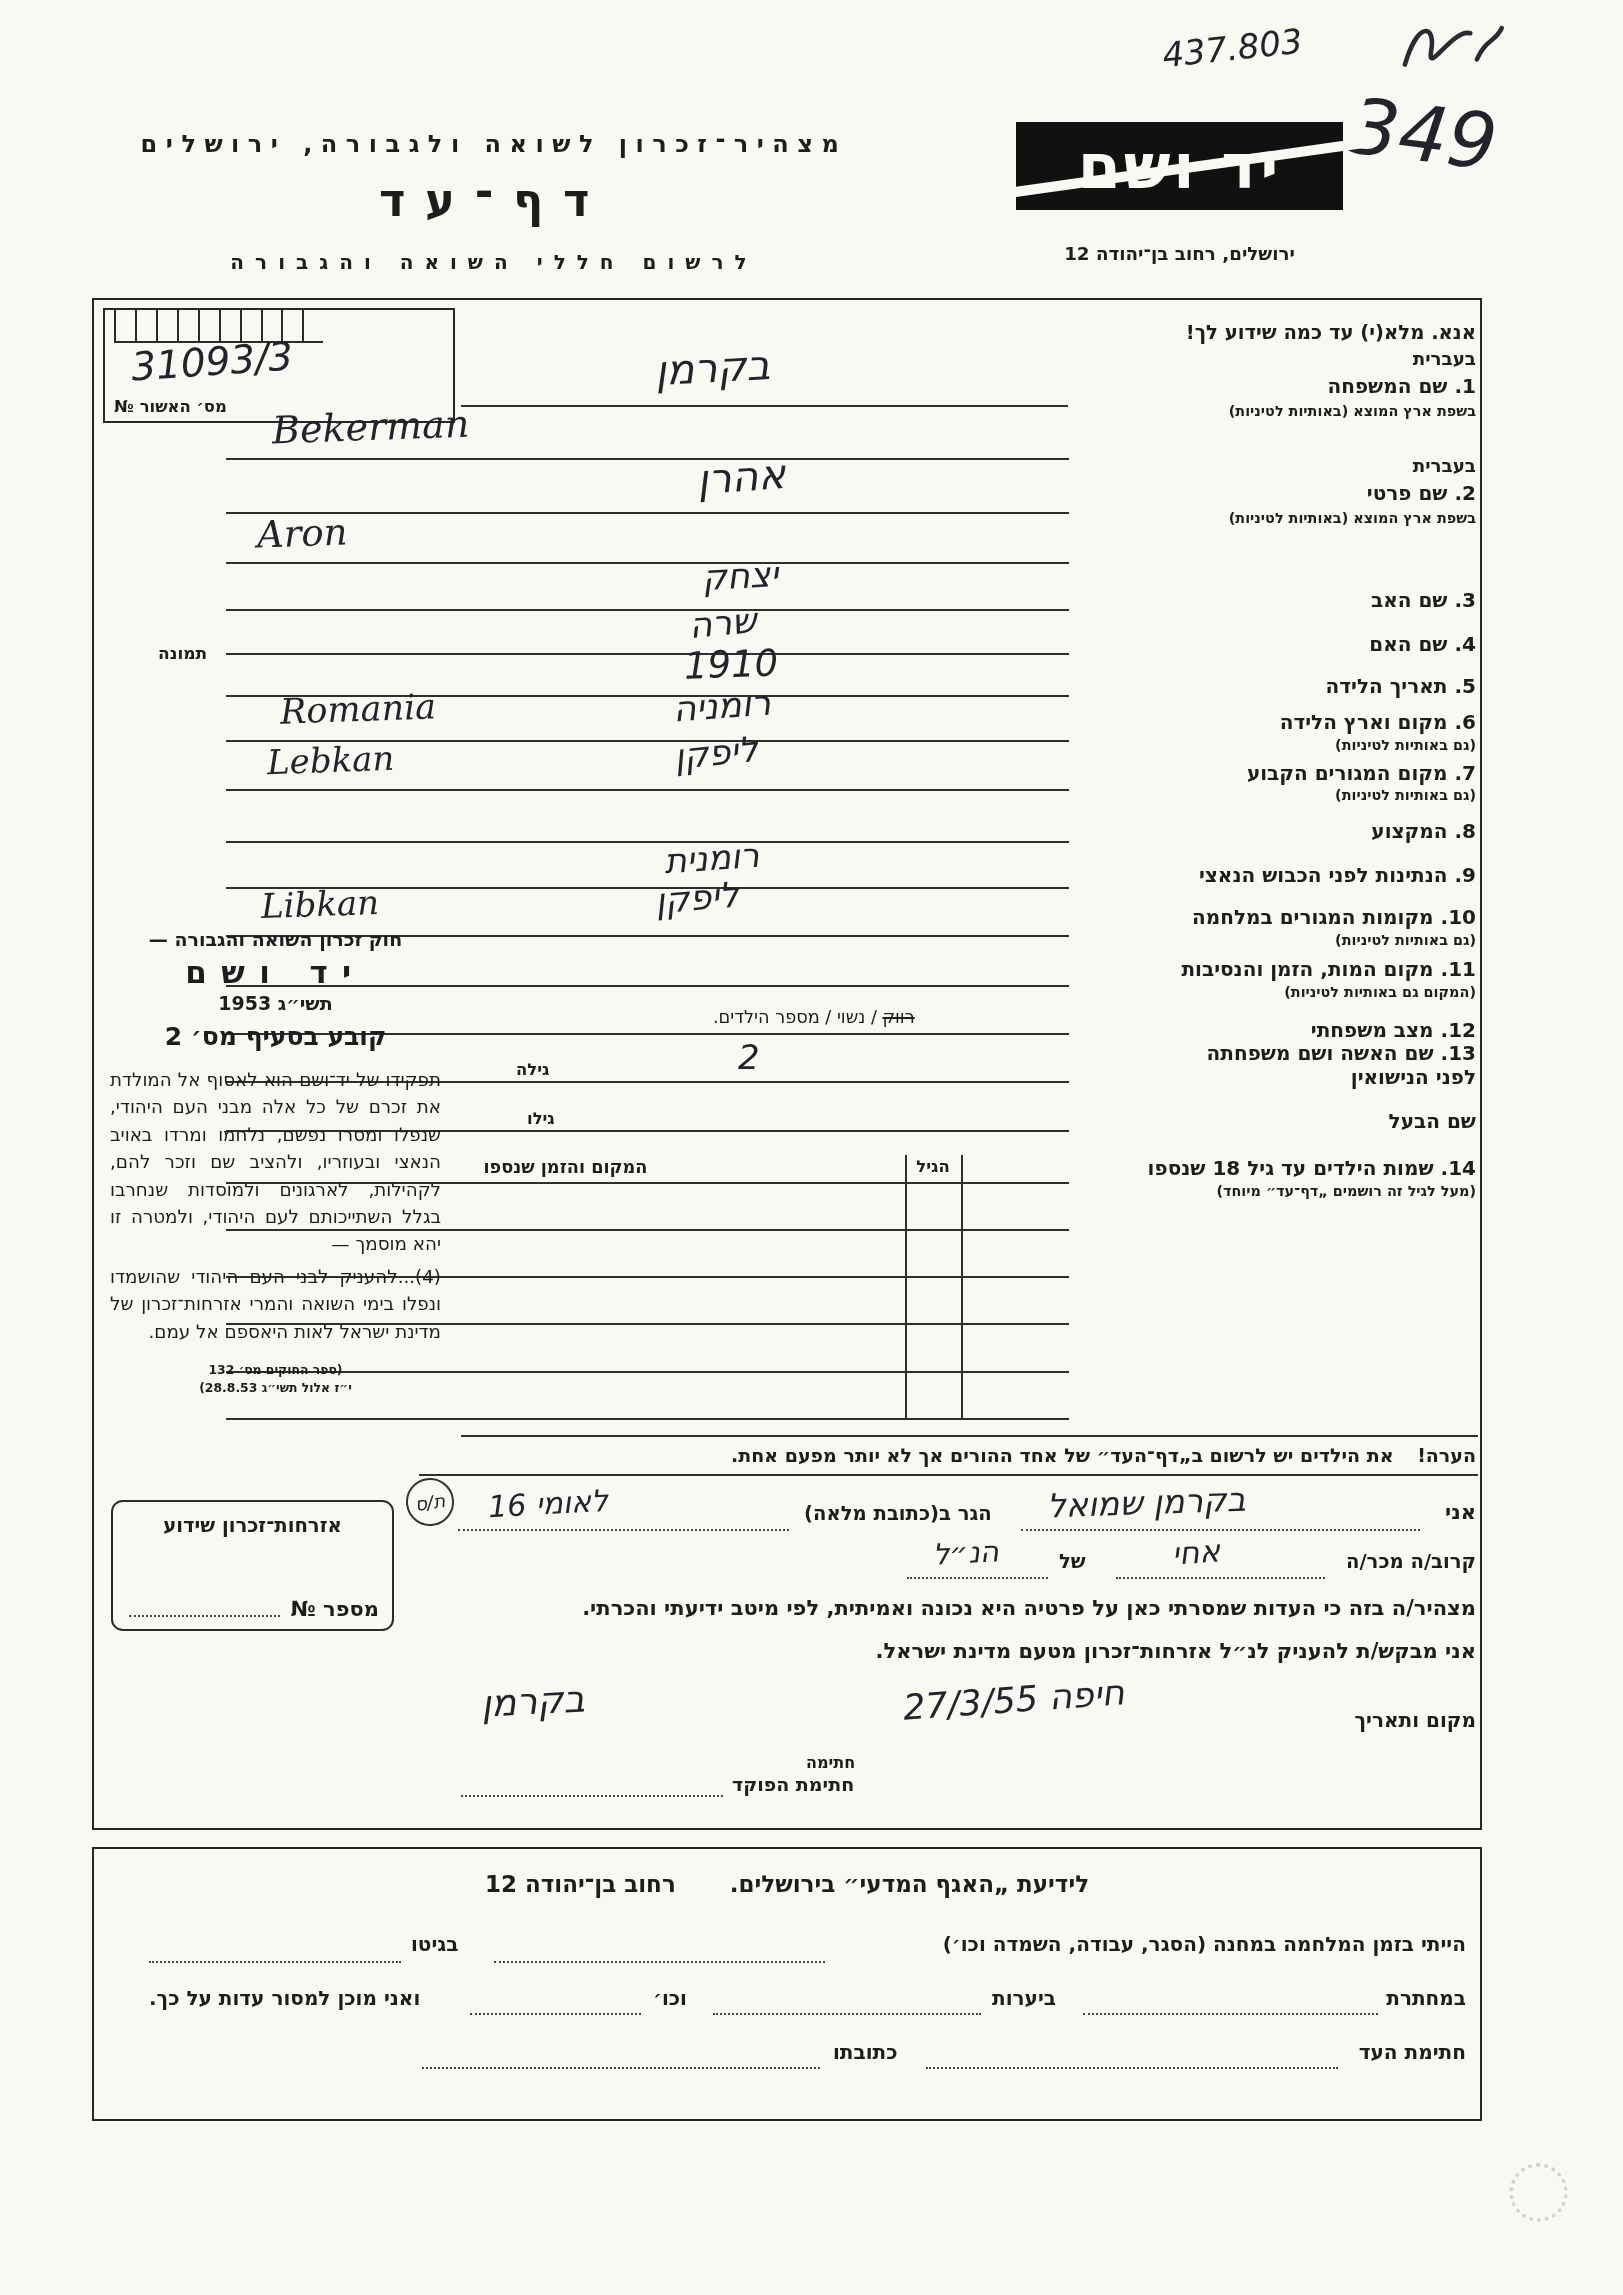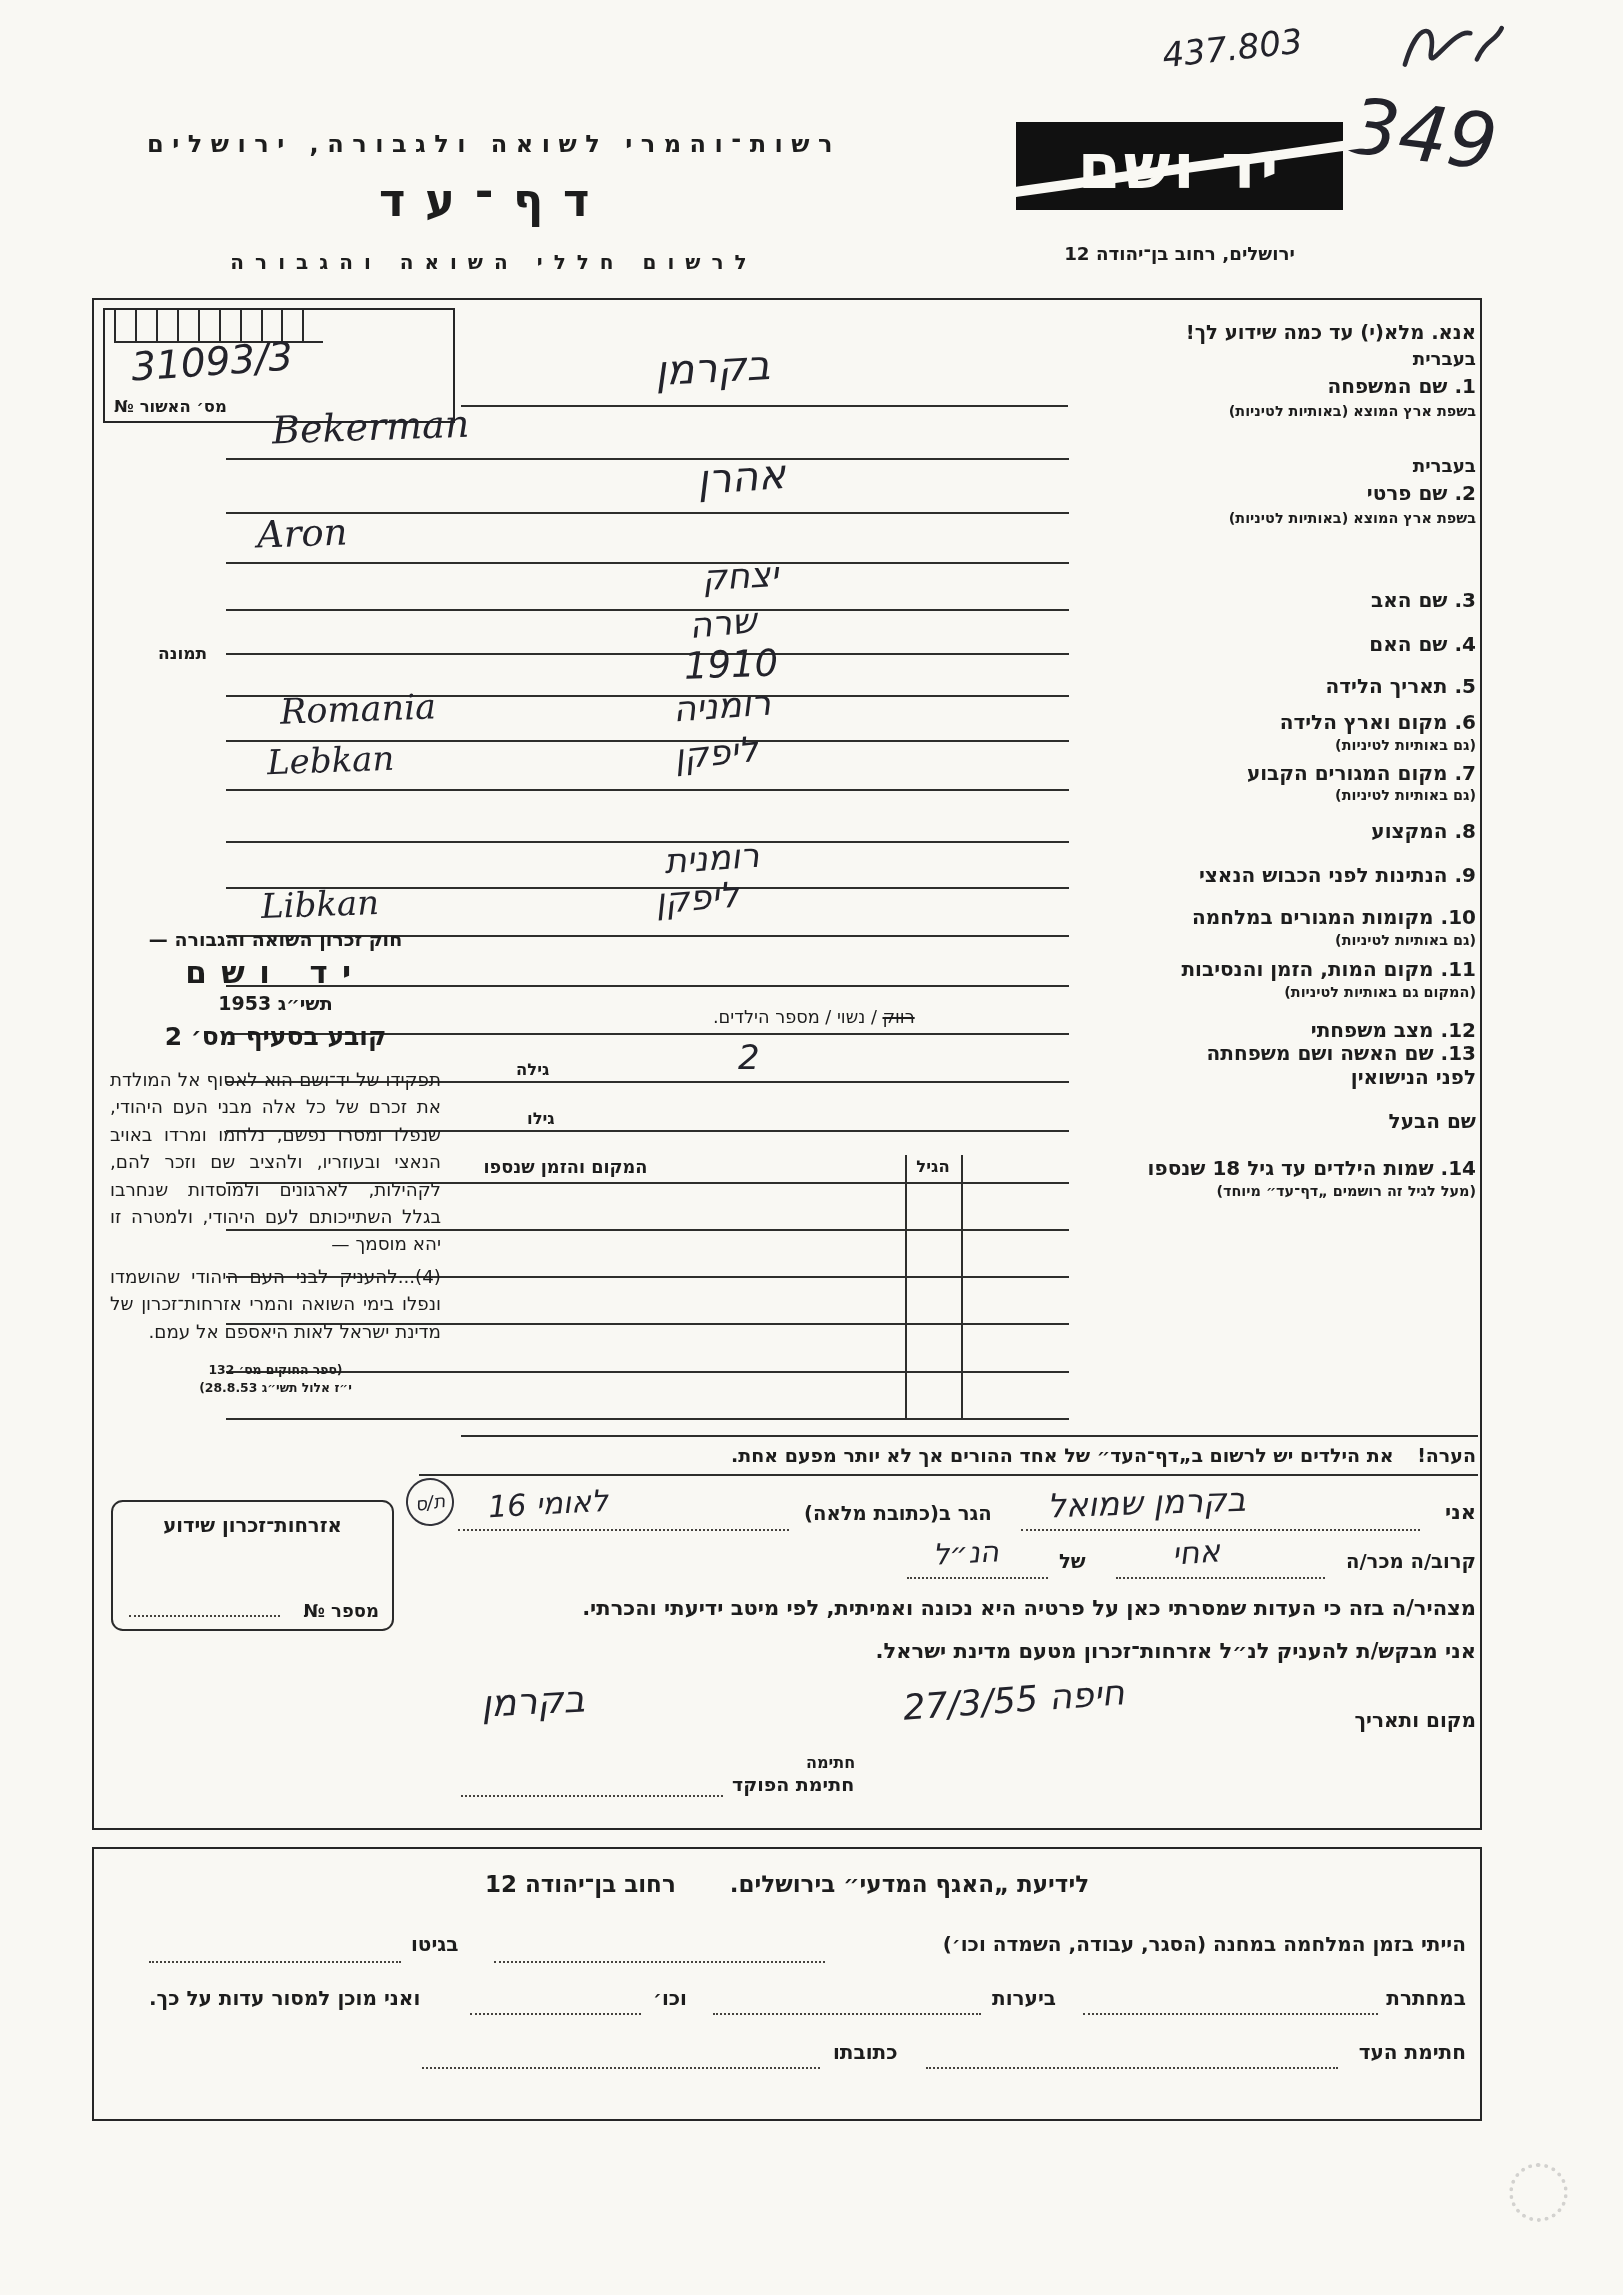--- a/index.html
+++ b/index.html
@@ -32,21 +32,21 @@
 
 <div class="sheet">
 
   <div class="hand" style="left:1162px; top:27.5px; font-size:34px; transform:rotate(-6deg);">437.803</div>
   <svg style="position:absolute; left:1393px; top:10.5px;" width="118" height="72" viewBox="0 0 180 110">
     <path d="M18 82 C38 14, 66 20, 58 62 C52 98, 92 26, 118 34" stroke="#2a2a33" stroke-width="7" fill="none" stroke-linecap="round"></path>
     <path d="M128 74 C142 42, 156 48, 166 26" stroke="#2a2a33" stroke-width="7" fill="none" stroke-linecap="round"></path>
   </svg>
   <div class="hand" style="left:1350px; top:90px; font-size:77px; transform:rotate(7deg);">349</div>
 
-  <div class="abs rtl ctr b" style="left:124px; top:130px; width:740px; font-size:24px; letter-spacing:8.5px;">רשות־והמרי לשואה ולגבורה, ירושלים</div>
+  <div class="abs rtl ctr b" style="left:124px; top:130px; width:740px; font-size:24px; letter-spacing:8.5px;">מצהיר־זכרון לשואה ולגבורה, ירושלים</div>
   <div class="abs rtl ctr b" style="left:124px; top:174px; width:740px; font-size:45px; letter-spacing:19.6px;">דף־עד</div>
   <div class="abs rtl ctr b" style="left:124px; top:250px; width:740px; font-size:20px; letter-spacing:11px;">לרשום חללי השואה והגבורה</div>
 
   <div class="abs" style="left:1016px; top:122px; width:327px; height:88px; background:#111;">
     <div class="rtl b" style="position:absolute; inset:0; display:flex; align-items:center; justify-content:center; color:#f9f8f3; font-size:62px; letter-spacing:2.6px;">יד ושם</div>
     <div style="position:absolute; left:-19.6px; top:41px; width:380px; height:9.8px; background:#f9f8f3; transform:rotate(-8deg);"></div>
   </div>
   <div class="abs rtl ctr b" style="left:1001px; top:243px; width:357px; font-size:18.3px;">ירושלים, רחוב בן־יהודה 12</div>
 
   <div class="abs" style="left:92px; top:298px; width:1390px; height:1532px; border:2.6px solid #262626;"></div>
@@ -204,21 +204,21 @@
   <div class="flabel" style="top:1708px; font-size:20px;">מקום ותאריך</div>
   <div class="hand" style="left:903px; top:1680px; font-size:35px; transform:rotate(-4deg);">חיפה 27/3/55</div>
   <div class="abs rtl b" style="left:806px; top:1710px; font-size:16px;margin-top:43px;">חתימה</div>
   <div class="hand" style="left:481px; top:1680px; font-size:37px; transform:rotate(-3deg);">בקרמן</div>
 
   <div class="dot" style="left:461px; top:1795px; width:262px;"></div>
   <div class="abs rtl b" style="left:732px; top:1773px; font-size:19px;">חתימת הפוקד</div>
 
   <div class="abs" style="left:111px; top:1500px; width:283px; height:131px; border:2.6px solid #2b2b2b; border-radius:11.8px;">
     <div class="rtl ctr b" style="margin-top:11.8px; font-size:19.6px;">אזרחות־זכרון שידוע</div>
-    <div class="rtl b nw" style="position:absolute; right:13px; bottom:7.9px; font-size:18px;">
+    <div class="rtl b nw" style="position:absolute; right:13px; bottom:7.9px; font-size:21px;">
       <span>מספר</span>
       <span>№</span>
     </div>
     <div class="dot" style="left:15.7px; bottom:11.8px; width:151px;"></div>
   </div>
 
   <div class="abs" style="left:92px; top:1847px; width:1390px; height:274px; border:2.6px solid #262626;"></div>
   <div class="abs rtl ctr b" style="left:92px; top:1871px; width:1390px; font-size:23px;">
     <span>לידיעת „האגף המדעי״ בירושלים.</span>
     <span style="margin-right:46px;">רחוב בן־יהודה 12</span>

